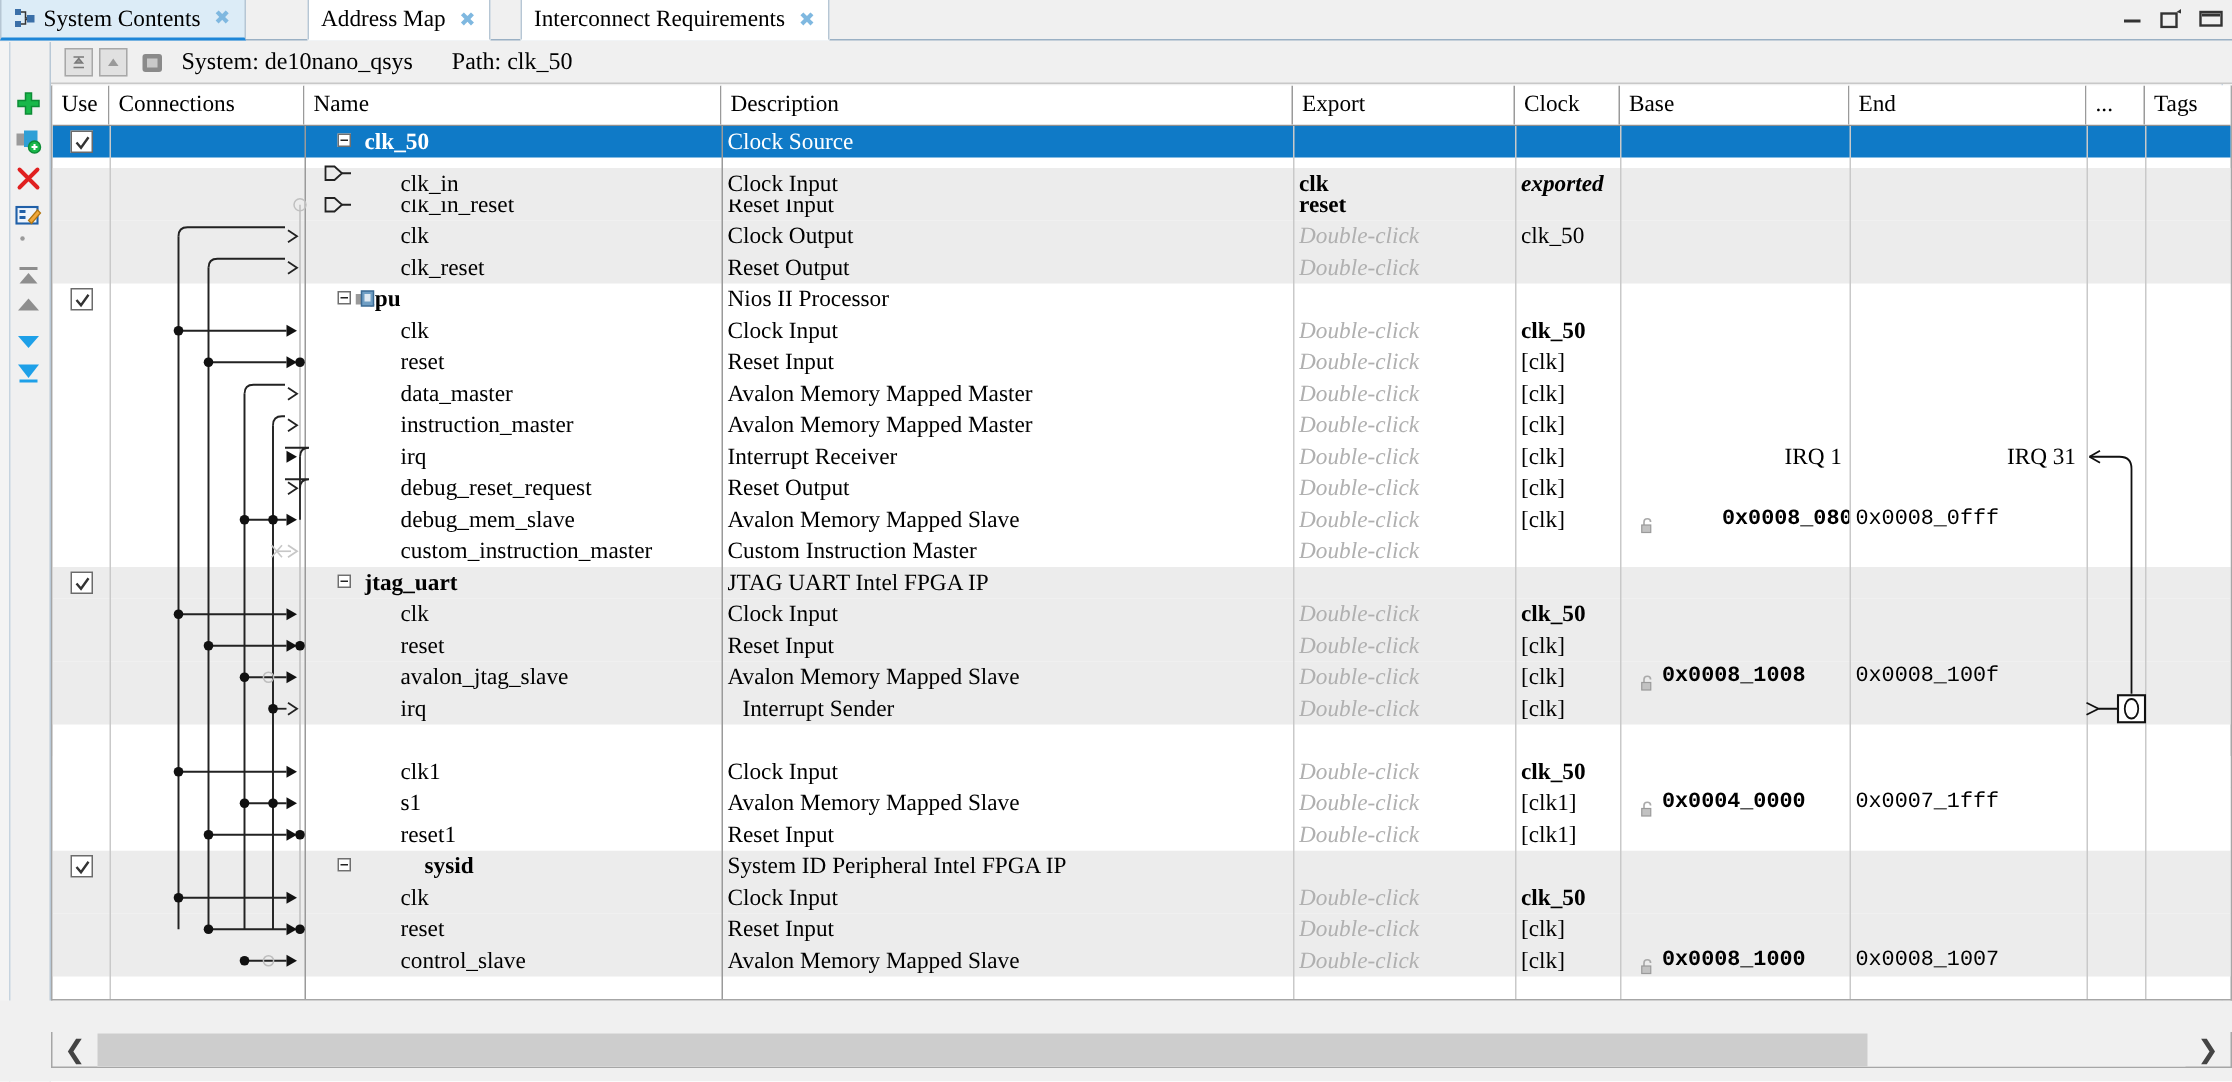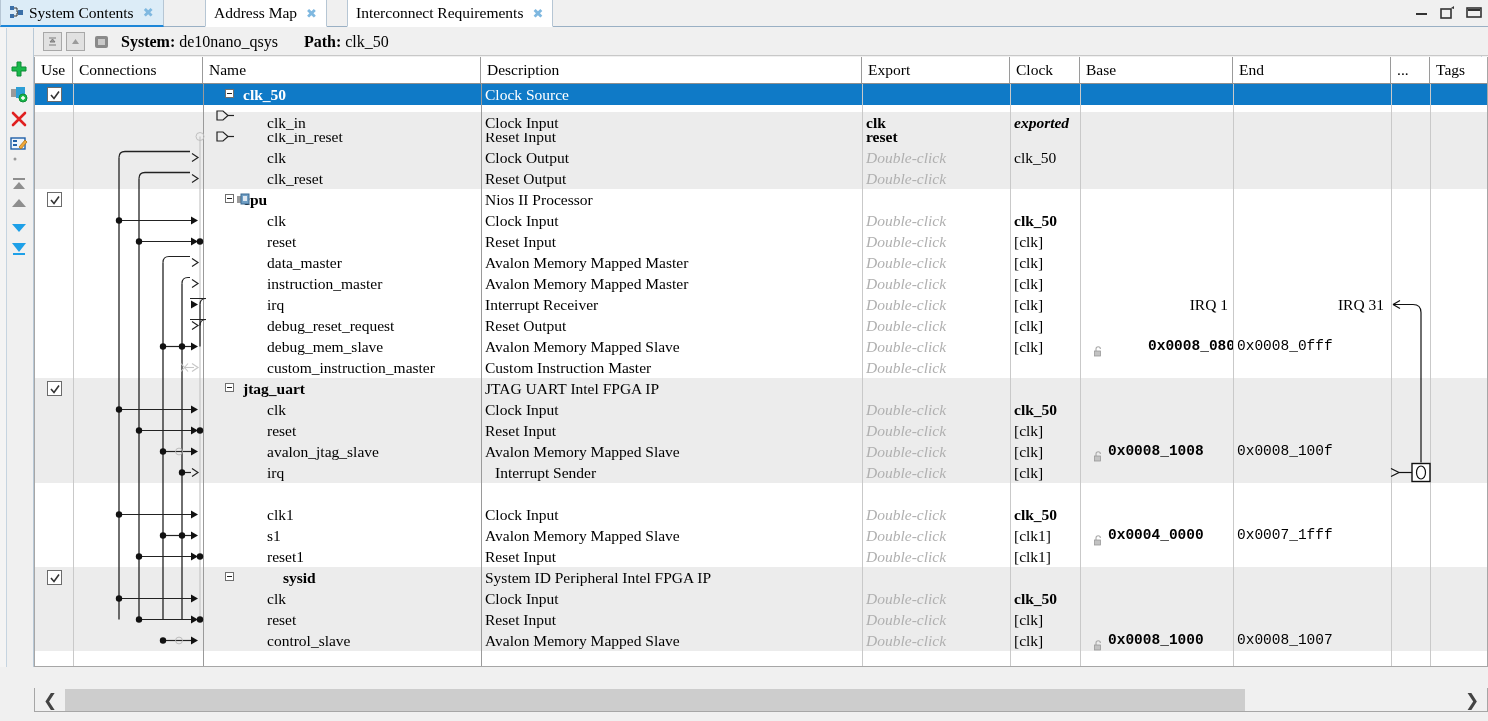--- a/index.html
+++ b/index.html
@@ -69,21 +69,21 @@
   .pb-btn {
     width: 19px; height: 19px; margin-right: 4px;
     background: #e1e1e1; border: 1px solid #a8a8a8;
     display: flex; align-items: center; justify-content: center;
   }
   .pb-ico { width: 20px; height: 20px; margin-right: 9px; margin-left: 3px; }
   .pb-text {
     font-family: "Liberation Serif", serif; font-size: 16px;
     white-space: nowrap;
   }
-  .pb-text b { font-weight: bold; }
+  .pb-text b { font-weight: normal; }
   .pb-gap { display:inline-block; width: 26px; }
 
   
   .lefttool {
     position: absolute; left: 0; top: 28px; width: 34px; height: 693px;
     background: #f0f0f0;
     border-right: 1px solid #b8c8d6;
   }
   .lefttool .strip {
     position: absolute; left: 0; top: 0; width: 7px; height: 693px;

